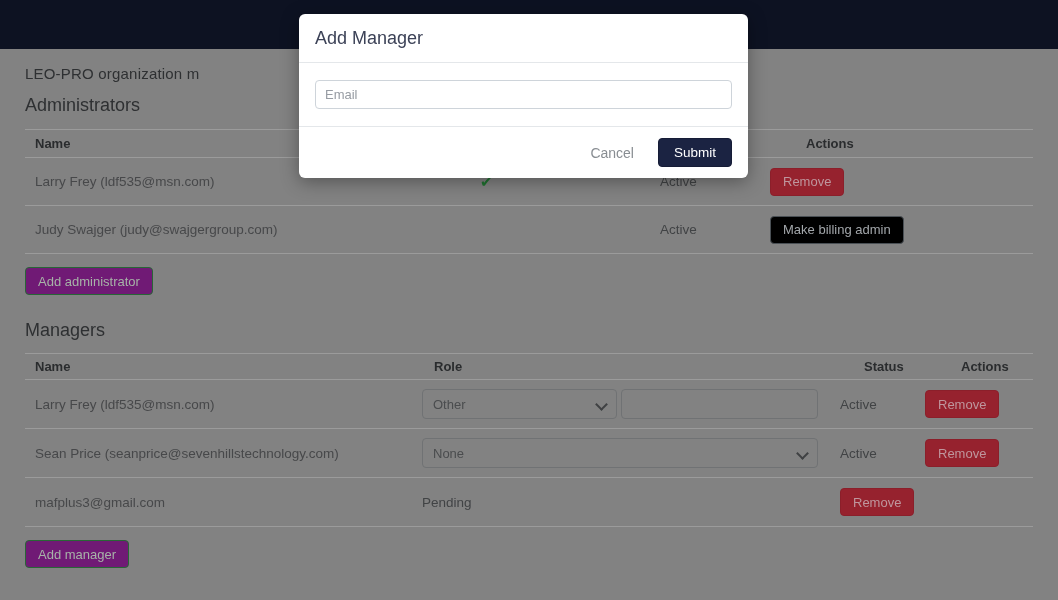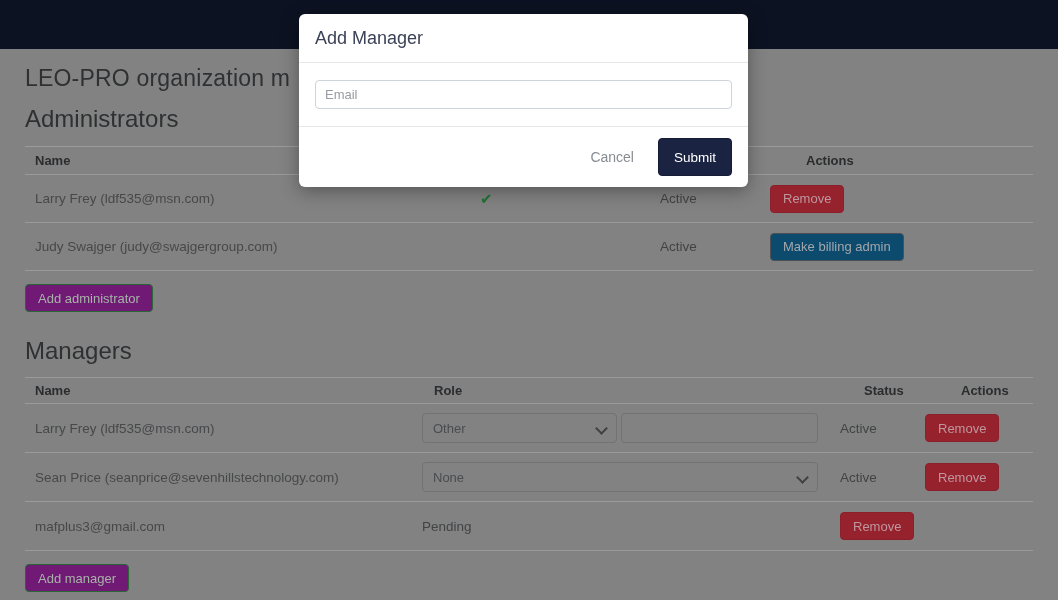--- a/index.html
+++ b/index.html
@@ -12,26 +12,26 @@
 
   
   .navbar {
     height: 49px; width: 100%;
     background: #0d1222;
   }
   .content { margin: 0 25px; width: 1008px; }
 
   .page-title {
     margin-top: 16px;
-    font-size: 23px; font-weight: 500; color: #2e3032;
+    font-size: 15px; font-weight: 500; color: #2e3032;
     letter-spacing: .2px;
     white-space: nowrap; overflow: hidden;
   }
   .section-heading {
-    font-size: 24px; font-weight: 500; color: #2e3032;
+    font-size: 18px; font-weight: 500; color: #2e3032;
   }
   .heading-admins { margin-top: 13px; margin-bottom: 13px; }
   .heading-managers { margin-top: 25px; margin-bottom: 12px; }
 
   .tbl { width: 100%; }
   .tbl-header {
     display: grid; align-items: center;
     border-top: 1px solid #9b9b9b; border-bottom: 1px solid #9b9b9b;
     font-size: 13px; font-weight: bold; color: #2a2c2e; gap: 12px;
   }
@@ -67,21 +67,21 @@
     cursor: pointer; font-family: inherit; white-space: nowrap;
   }
   .btn-green {
     background: #701a75; border-color: #28663 6; border-color: #286636;
     color: #a7b3a8;
   }
   .btn-red {
     background: #96222e; border-color: #8b1f2a; color: #bf969d;
   }
   .btn-gray {
-    background: #0c4a6e; border-color: #4a5055; color: #a3a7ab;
+    background: #000000; border-color: #4a5055; color: #a3a7ab;
   }
   .add-btn { margin-top: 13px; }
 
   .sel {
     height: 30px; border: 1px solid #707274; border-radius: 4px;
     background: transparent; color: #4a4c4e; font-size: 13px;
     display: flex; align-items: center; padding: 0 10px;
     position: relative; cursor: pointer;
   }
   .sel-narrow { width: 195px; }
@@ -130,21 +130,21 @@
   .email-input::placeholder { color: #979ca3; }
   .modal-footer {
     padding: 11px 16px;
     display: flex; align-items: center; justify-content: flex-end; gap: 24px;
   }
   .cancel-link {
     font-size: 14px; color: #888d92; cursor: pointer; background: none; border: none;
     font-family: inherit;
   }
   .btn-submit {
-    height: 38px; padding: 0 15px;
+    height: 29px; padding: 0 15px;
     background: #1b2342; color: #ffffff;
     border: 1px solid #161c36; border-radius: 4px;
     font-size: 13.5px; font-family: inherit; cursor: pointer;
   }
 </style>
 </head>
 <body>
 
 <div class="navbar"></div>
 

